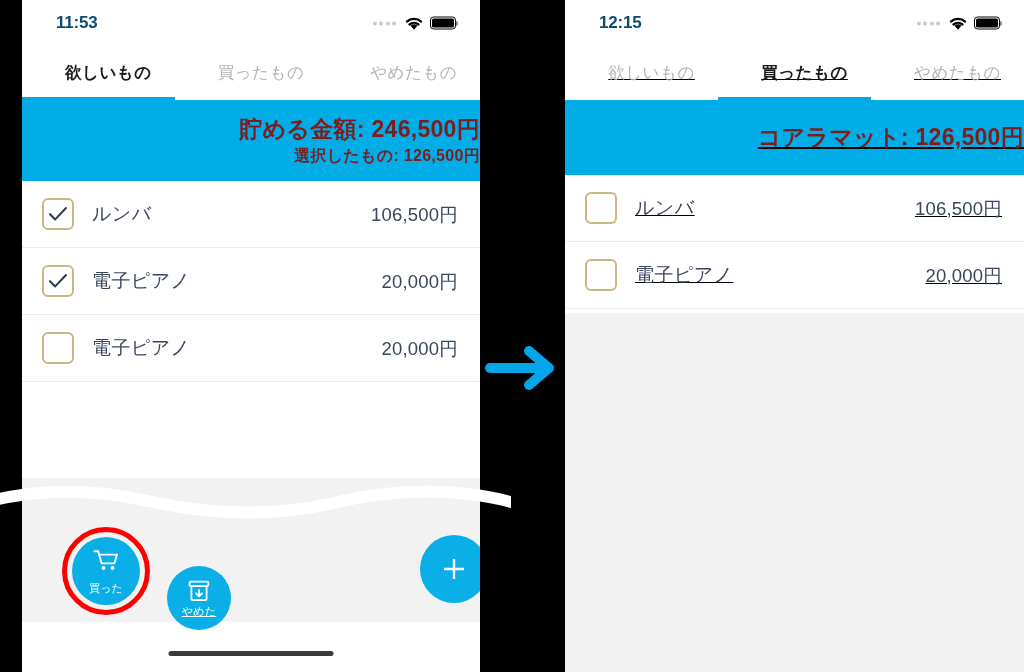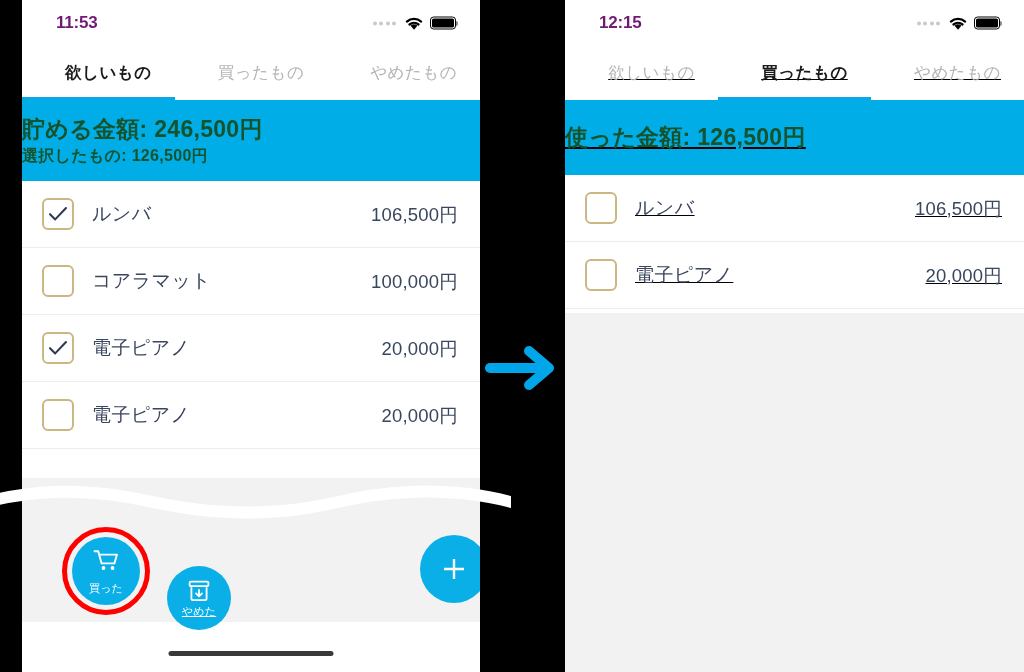--- a/index.html
+++ b/index.html
@@ -44,21 +44,21 @@
     position: relative;
     background: #ffffff;
   }
   .status-time {
     position: absolute;
     left: 34px;
     top: 50%;
     transform: translateY(-50%);
     font-size: 17px;
     font-weight: bold;
-    color: #701a75;
+    color: #0c4a6e;
     letter-spacing: -0.2px;
   }
   .status-right {
     position: absolute;
     right: 24px;
     top: 50%;
     transform: translateY(-50%);
     display: flex;
     align-items: center;
     gap: 6px;
@@ -124,22 +124,22 @@
     content: "";
     position: absolute;
     left: 0; right: 0; bottom: 0;
     height: 3px;
     background: #0aa7e8;
   }
 
   
   .summary {
     background: #00ade6;
-    color: #14532d;
-    text-align: left;
+    color: #7f1d1d;
+    text-align: right;
     padding: 14px 0 12px 0;
   }
   .summary.tall { padding: 14px 0 14px 0; }
   .summary-main {
     font-size: 23px;
     font-weight: bold;
     letter-spacing: 0.3px;
     line-height: 1.35;
   }
   .summary-sub {
@@ -330,29 +330,20 @@
       <div class="list-item">
         <div class="checkbox">
           <svg width="20" height="16" viewBox="0 0 20 16">
               <path d="M2 8.2 L7.2 13.4 L18 2" stroke="#2f3b55" stroke-width="2.1" fill="none" stroke-linecap="round" stroke-linejoin="round"></path>
             </svg>
         </div>
         <div class="item-name">ルンバ</div>
         <div class="item-price">106,500円</div>
       </div>
       <div class="list-item">
-        <div class="checkbox unchecked">
-          <svg width="20" height="16" viewBox="0 0 20 16">
-              <path d="M2 8.2 L7.2 13.4 L18 2" stroke="#2f3b55" stroke-width="2.1" fill="none" stroke-linecap="round" stroke-linejoin="round"></path>
-            </svg>
-        </div>
-        <div class="item-name">コアラマット</div>
-        <div class="item-price">100,000円</div>
-      </div>
-      <div class="list-item">
         <div class="checkbox">
           <svg width="20" height="16" viewBox="0 0 20 16">
               <path d="M2 8.2 L7.2 13.4 L18 2" stroke="#2f3b55" stroke-width="2.1" fill="none" stroke-linecap="round" stroke-linejoin="round"></path>
             </svg>
         </div>
         <div class="item-name">電子ピアノ</div>
         <div class="item-price">20,000円</div>
       </div>
       <div class="list-item">
         <div class="checkbox unchecked">
@@ -435,21 +426,21 @@
         </div>
       <div class="tab active">
           <span>買ったもの</span>
         </div>
       <div class="tab">
           <span>やめたもの</span>
         </div>
     </div>
 
     <div class="summary" style="padding:22px 0 22px 0;">
-      <div class="summary-main">使った金額: 126,500円</div>
+      <div class="summary-main">コアラマット: 126,500円</div>
     </div>
 
     <div class="list">
       <div class="list-item">
         <div class="checkbox unchecked">
           <svg width="20" height="16" viewBox="0 0 20 16">
               <path d="M2 8.2 L7.2 13.4 L18 2" stroke="#2f3b55" stroke-width="2.1" fill="none" stroke-linecap="round" stroke-linejoin="round"></path>
             </svg>
         </div>
         <div class="item-name">ルンバ</div>

